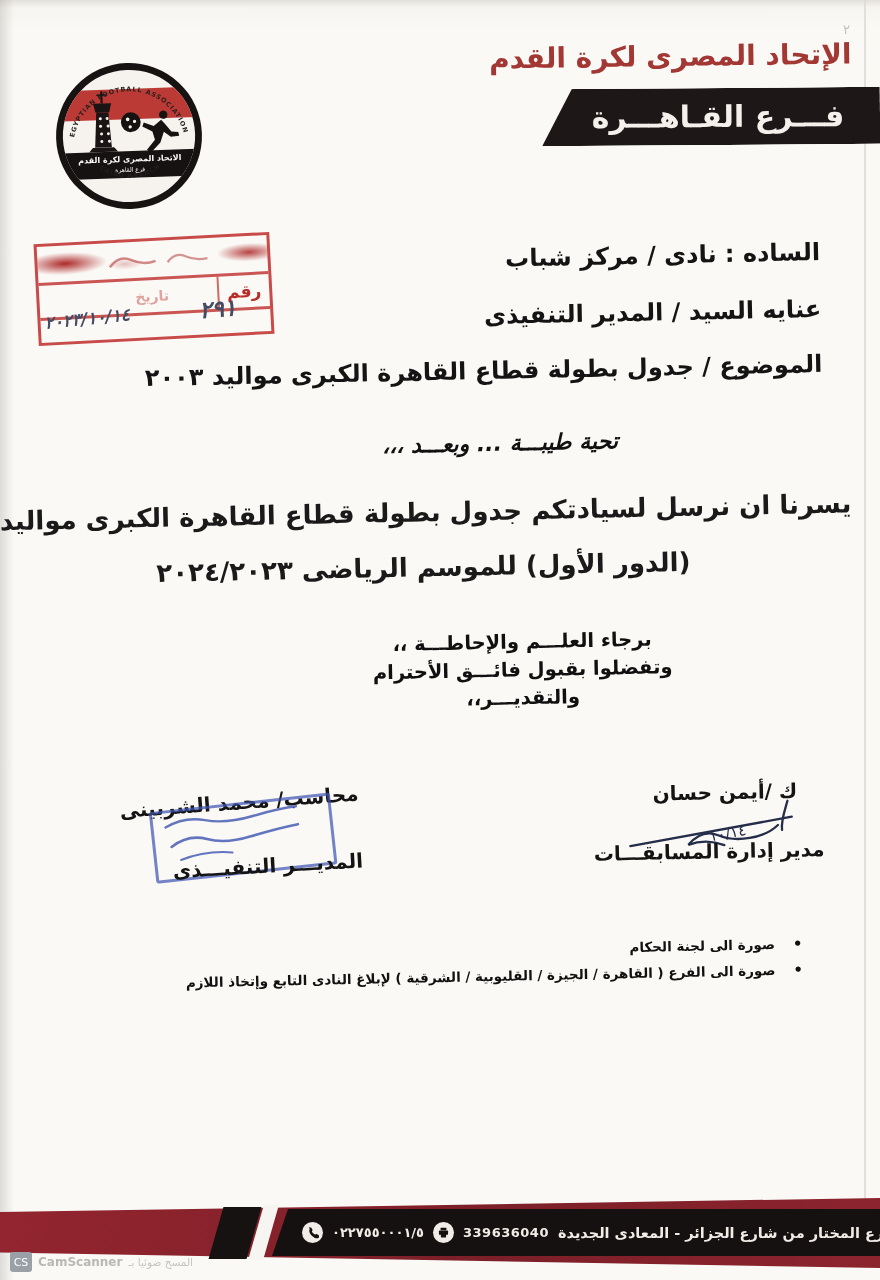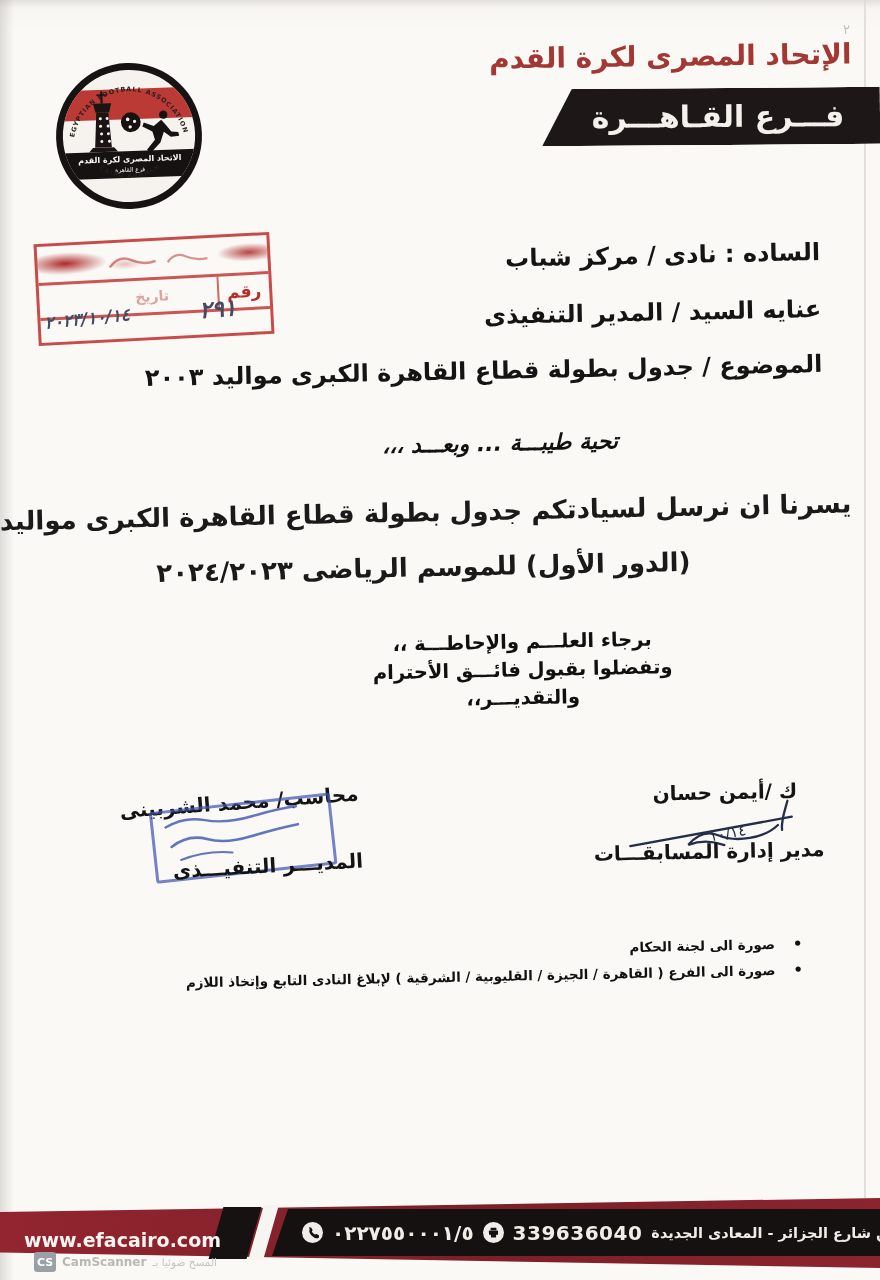--- a/index.html
+++ b/index.html
@@ -57,30 +57,30 @@
   .footer{position:absolute;left:0;top:1198px;width:880px;height:70px;}
   .f-base{position:absolute;inset:0;background:linear-gradient(100deg,#93252f,#7c1f28 55%,#8c242e);
     clip-path:polygon(0 20%,100% 0,100% 100%,0 78%);}
   .f-site{position:absolute;left:16px;top:26px;width:202px;height:32px;display:flex;
     align-items:center;gap:8px;color:#f8f4f0;font-size:19px;font-weight:700;}
   .f-wedge-b{position:absolute;left:216px;top:9px;height:52px;width:38px;background:#171212;transform:skewX(-16deg);}
   .f-wedge-w{position:absolute;left:256px;top:7px;height:55px;width:15px;background:#f7f5f1;transform:skewX(-16deg);}
   .f-bar{position:absolute;left:272px;right:0;top:11px;height:47px;background:#161111;
     clip-path:polygon(16px 0,100% 0,100% 100%,0 100%);display:flex;align-items:center;
     gap:9px;padding:0 12px 0 30px;color:#f2ece7;box-sizing:border-box;}
-  .f-num{font-size:20px;font-weight:700;letter-spacing:.5px;white-space:nowrap;}
+  .f-num{font-size:13px;font-weight:700;letter-spacing:.5px;white-space:nowrap;}
   .f-addr{margin-left:auto;display:flex;align-items:center;gap:7px;direction:rtl;
     font-size:14.5px;font-weight:700;white-space:nowrap;}
   .cir{width:21px;height:21px;border-radius:50%;background:#f2ece8;display:flex;
     align-items:center;justify-content:center;flex:0 0 auto;}
 
   
   .wm{position:absolute;left:10px;top:1252px;display:flex;align-items:center;gap:6px;}
   .wm-box{width:22px;height:20px;border-radius:3px;background:#99a0a6;color:#fff;
-    font-size:11px;font-weight:700;display:flex;align-items:center;justify-content:center;margin-left:24px;}
+    font-size:11px;font-weight:400;display:flex;align-items:center;justify-content:center;}
   .wm-txt{color:#b9b8b5;font-size:12px;font-weight:600;}
   .wm-ar{color:#c7c5c1;font-size:10.5px;direction:rtl;}
 </style>
 </head>
 <body>
 
 <div class="page">
 
   <div class="edge-left"></div>
   <div class="crease"></div>
@@ -202,30 +202,20 @@
       <div><span class="dot">•</span><span>صورة الى لجنة الحكام</span></div>
       <div><span class="dot">•</span><span>صورة الى الفرع ( القاهرة / الجيزة / القليوبية / الشرقية ) لإبلاغ النادى التابع وإتخاذ اللازم</span></div>
     </div>
   </div>
 
   <div class="footer">
     <div class="f-base"></div>
     <div class="f-wedge-b"></div>
     <div class="f-wedge-w"></div>
 
-    <div class="f-site">
-      <svg width="22" height="22" viewBox="0 0 22 22">
-        <g stroke="#f8f4f0" stroke-width="1.6" fill="none">
-          <circle cx="11" cy="11" r="9"></circle>
-          <ellipse cx="11" cy="11" rx="4.2" ry="9"></ellipse>
-          <path d="M2.5,8 h17 M2.5,14 h17"></path>
-        </g>
-      </svg>
-      <span>www.efacairo.com</span>
-    </div>
 
     <div class="f-bar">
       <span class="cir">
         <svg width="13" height="13" viewBox="0 0 20 20">
             <path fill="#151010" d="M4.2,2.8 c1.2,-1.2 3,-1.2 3.8,0 l1.6,2.2 c0.8,1.1 0.4,2.3 -0.6,3.3 c1.1,2.2 2.7,3.8 4.9,4.9 c1,-1 2.2,-1.4 3.3,-0.6 l2.2,1.6 c1.2,0.8 1.2,2.6 0,3.8 c-2,2 -6.6,0.8 -10.4,-3 c-3.8,-3.8 -5,-8.4 -3,-10.4 z"></path>
           </svg>
       </span>
       <span class="f-num">٠٢٢٧٥٥٠٠٠١/٥</span>
       <span class="cir">
         <svg width="13" height="13" viewBox="0 0 20 20">

